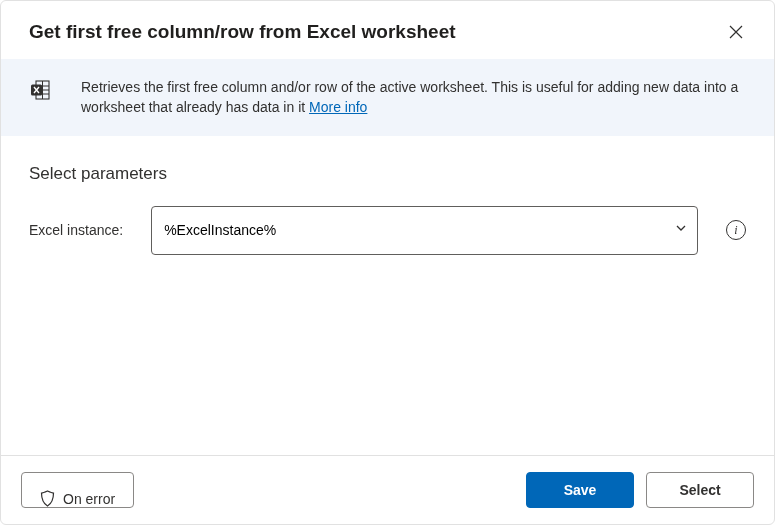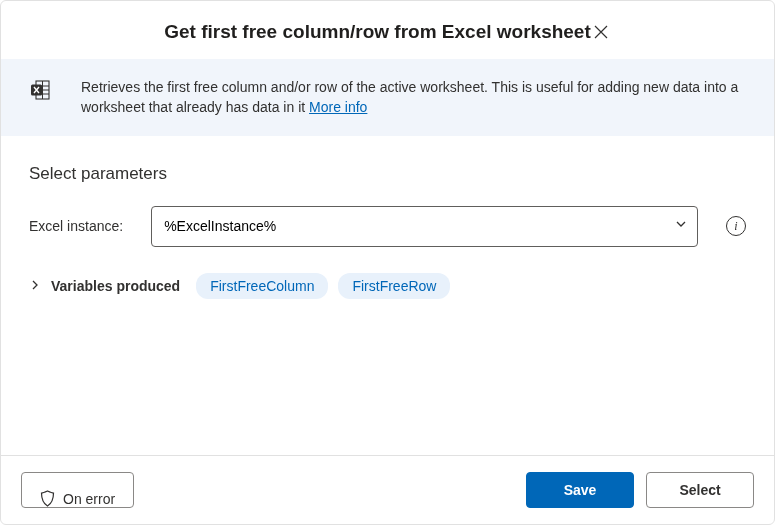--- a/index.html
+++ b/index.html
@@ -10,21 +10,21 @@
     height: 525px;
     border: 1px solid #e1e1e1;
     border-radius: 6px;
     display: flex;
     flex-direction: column;
     color: #323130;
   }
   .header {
     display: flex;
     align-items: center;
-    justify-content: center;
+    justify-content: space-between;
     padding: 20px 28px 16px 16px;
     margin-left: 12px;
   }
   .title {
     font-size: 19px;
     font-weight: 600;
     color: #201f1e;
   }
   .close-btn {
     cursor: pointer;
@@ -76,21 +76,21 @@
     font-size: 14px;
     color: #323130;
     white-space: nowrap;
   }
   .select-wrap {
     flex: 1;
     position: relative;
   }
   .select-input {
     width: 100%;
-    height: 41px;
+    height: 49px;
     border: 1px solid #605e5c;
     border-radius: 4px;
     padding: 0 36px 0 12px;
     font-size: 14px;
     font-family: inherit;
     background: #fff;
     cursor: pointer;
     text-align: left;
   }
   .select-chevron {
@@ -222,30 +222,20 @@
         <svg width="14" height="14" viewBox="0 0 14 14">
             <path d="M3 5 L7 9 L11 5" stroke="#323130" stroke-width="1.3" fill="none"></path>
           </svg>
       </span>
     </div>
     <div class="info-icon-btn">
       <span>i</span>
     </div>
   </div>
 
-  <div class="vars-row">
-    <span class="vars-chevron">
-      <svg width="12" height="12" viewBox="0 0 12 12">
-          <path d="M4 2 L8 6 L4 10" stroke="#323130" stroke-width="1.3" fill="none"></path>
-        </svg>
-    </span>
-    <span class="vars-label">Variables produced</span>
-    <span class="var-chip">FirstFreeColumn</span>
-    <span class="var-chip">FirstFreeRow</span>
-  </div>
 </div>
 
 <div class="footer">
   <button class="btn btn-secondary on-error-btn">
     <svg width="15" height="17" viewBox="0 0 15 17">
         <path d="M7.5 1 C7.5 1 3 3 1.5 3 C1.5 8 2.5 13 7.5 16 C12.5 13 13.5 8 13.5 3 C12 3 7.5 1 7.5 1 Z" fill="none" stroke="#323130" stroke-width="1.2"></path>
       </svg>
     <span>On error</span>
   </button>
   <div class="footer-right">

